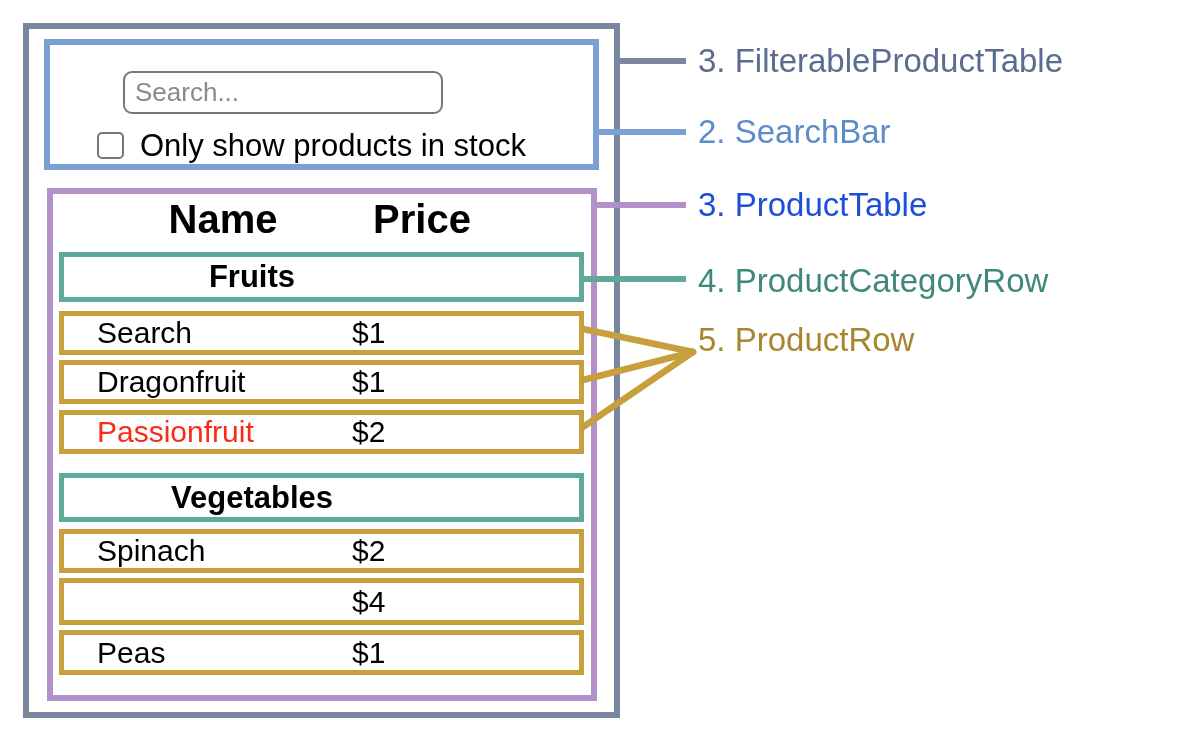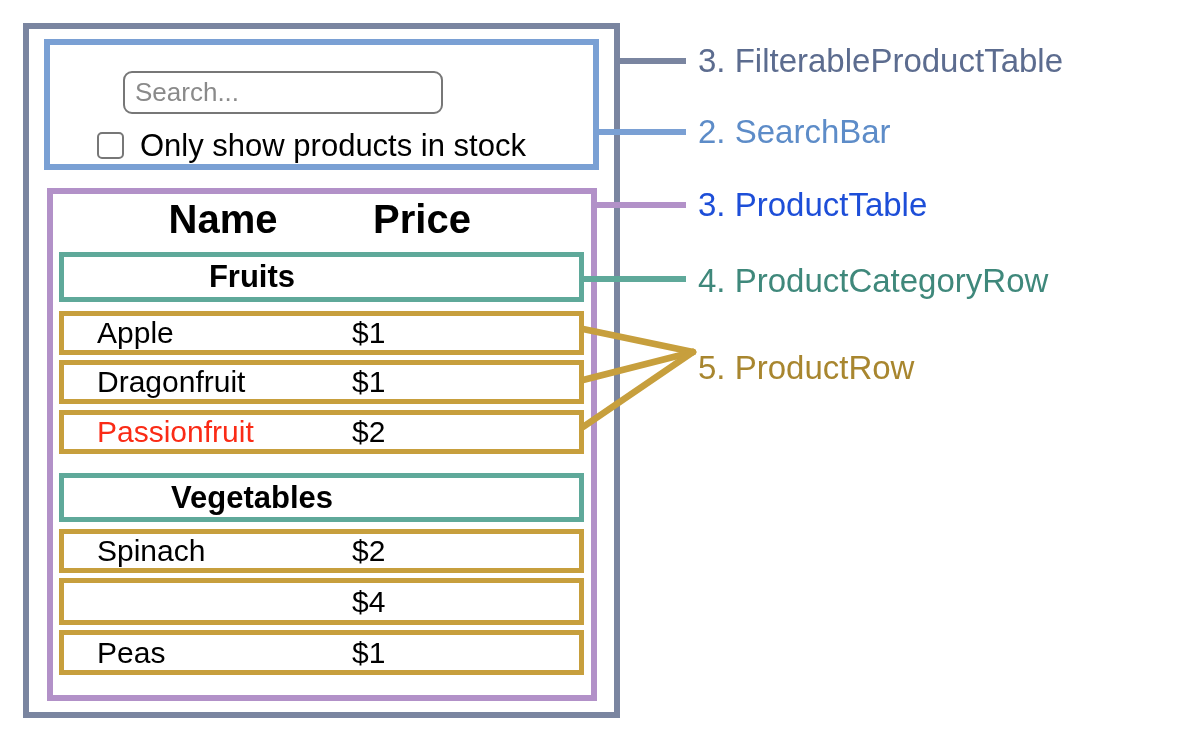--- a/index.html
+++ b/index.html
@@ -59,42 +59,42 @@
   .conn-4 { left: 580px; top: 276px; width: 106px; background: #5fa99a; }
   .fan { left: 579px; top: 320px; width: 122px; height: 114px; }
   .fan line { stroke: var(--row-color, #c79f3d); stroke-width: 6.5; stroke-linecap: round; }
 
   
   .legend-item { left: 698px; height: 44px; display: flex; align-items: center; font-size: 33px; white-space: nowrap; }
   .legend-1 { top: 39px; }
   .legend-2 { top: 110px; }
   .legend-3 { top: 183px; }
   .legend-4 { top: 259px; }
-  .legend-5 { top: 346px; text-align: center; }
+  .legend-5 { top: 318px; text-align: center; }
 </style>
 </head>
 <body>
 
 <div class="abs outer-box" style="border-color: rgb(122, 133, 160);"></div>
 
 <div class="abs search-box" style="border-color: rgb(122, 160, 212);"></div>
 <input class="abs search-input" type="text" placeholder="Search..." style="">
 <div class="abs checkbox" role="checkbox" aria-checked="false"></div>
 <div class="abs checkbox-label">Only show products in stock</div>
 
 <div class="abs table-box" style="border-color: rgb(178, 145, 200);"></div>
 <div class="abs col-header hdr-name">Name</div>
 <div class="abs col-header hdr-price">Price</div>
 
 <div class="abs row cat-row r-fruits" style="border-color: rgb(95, 169, 154);">
   <span class="cat-label">Fruits</span>
 </div>
 
 <div class="abs row prod-row r-apple" style="border-color: rgb(199, 159, 61);">
-  <span class="prod-name">Apple</span>
+  <span class="prod-name">Search</span>
   <span class="prod-price">$1</span>
 </div>
 <div class="abs row prod-row r-dragonfruit" style="border-color: rgb(199, 159, 61);">
   <span class="prod-name">Dragonfruit</span>
   <span class="prod-price">$1</span>
 </div>
 <div class="abs row prod-row r-passion" style="border-color: rgb(199, 159, 61);">
   <span class="prod-name oos" style="color: rgb(250, 43, 22);">Passionfruit</span>
   <span class="prod-price">$2</span>
 </div>

